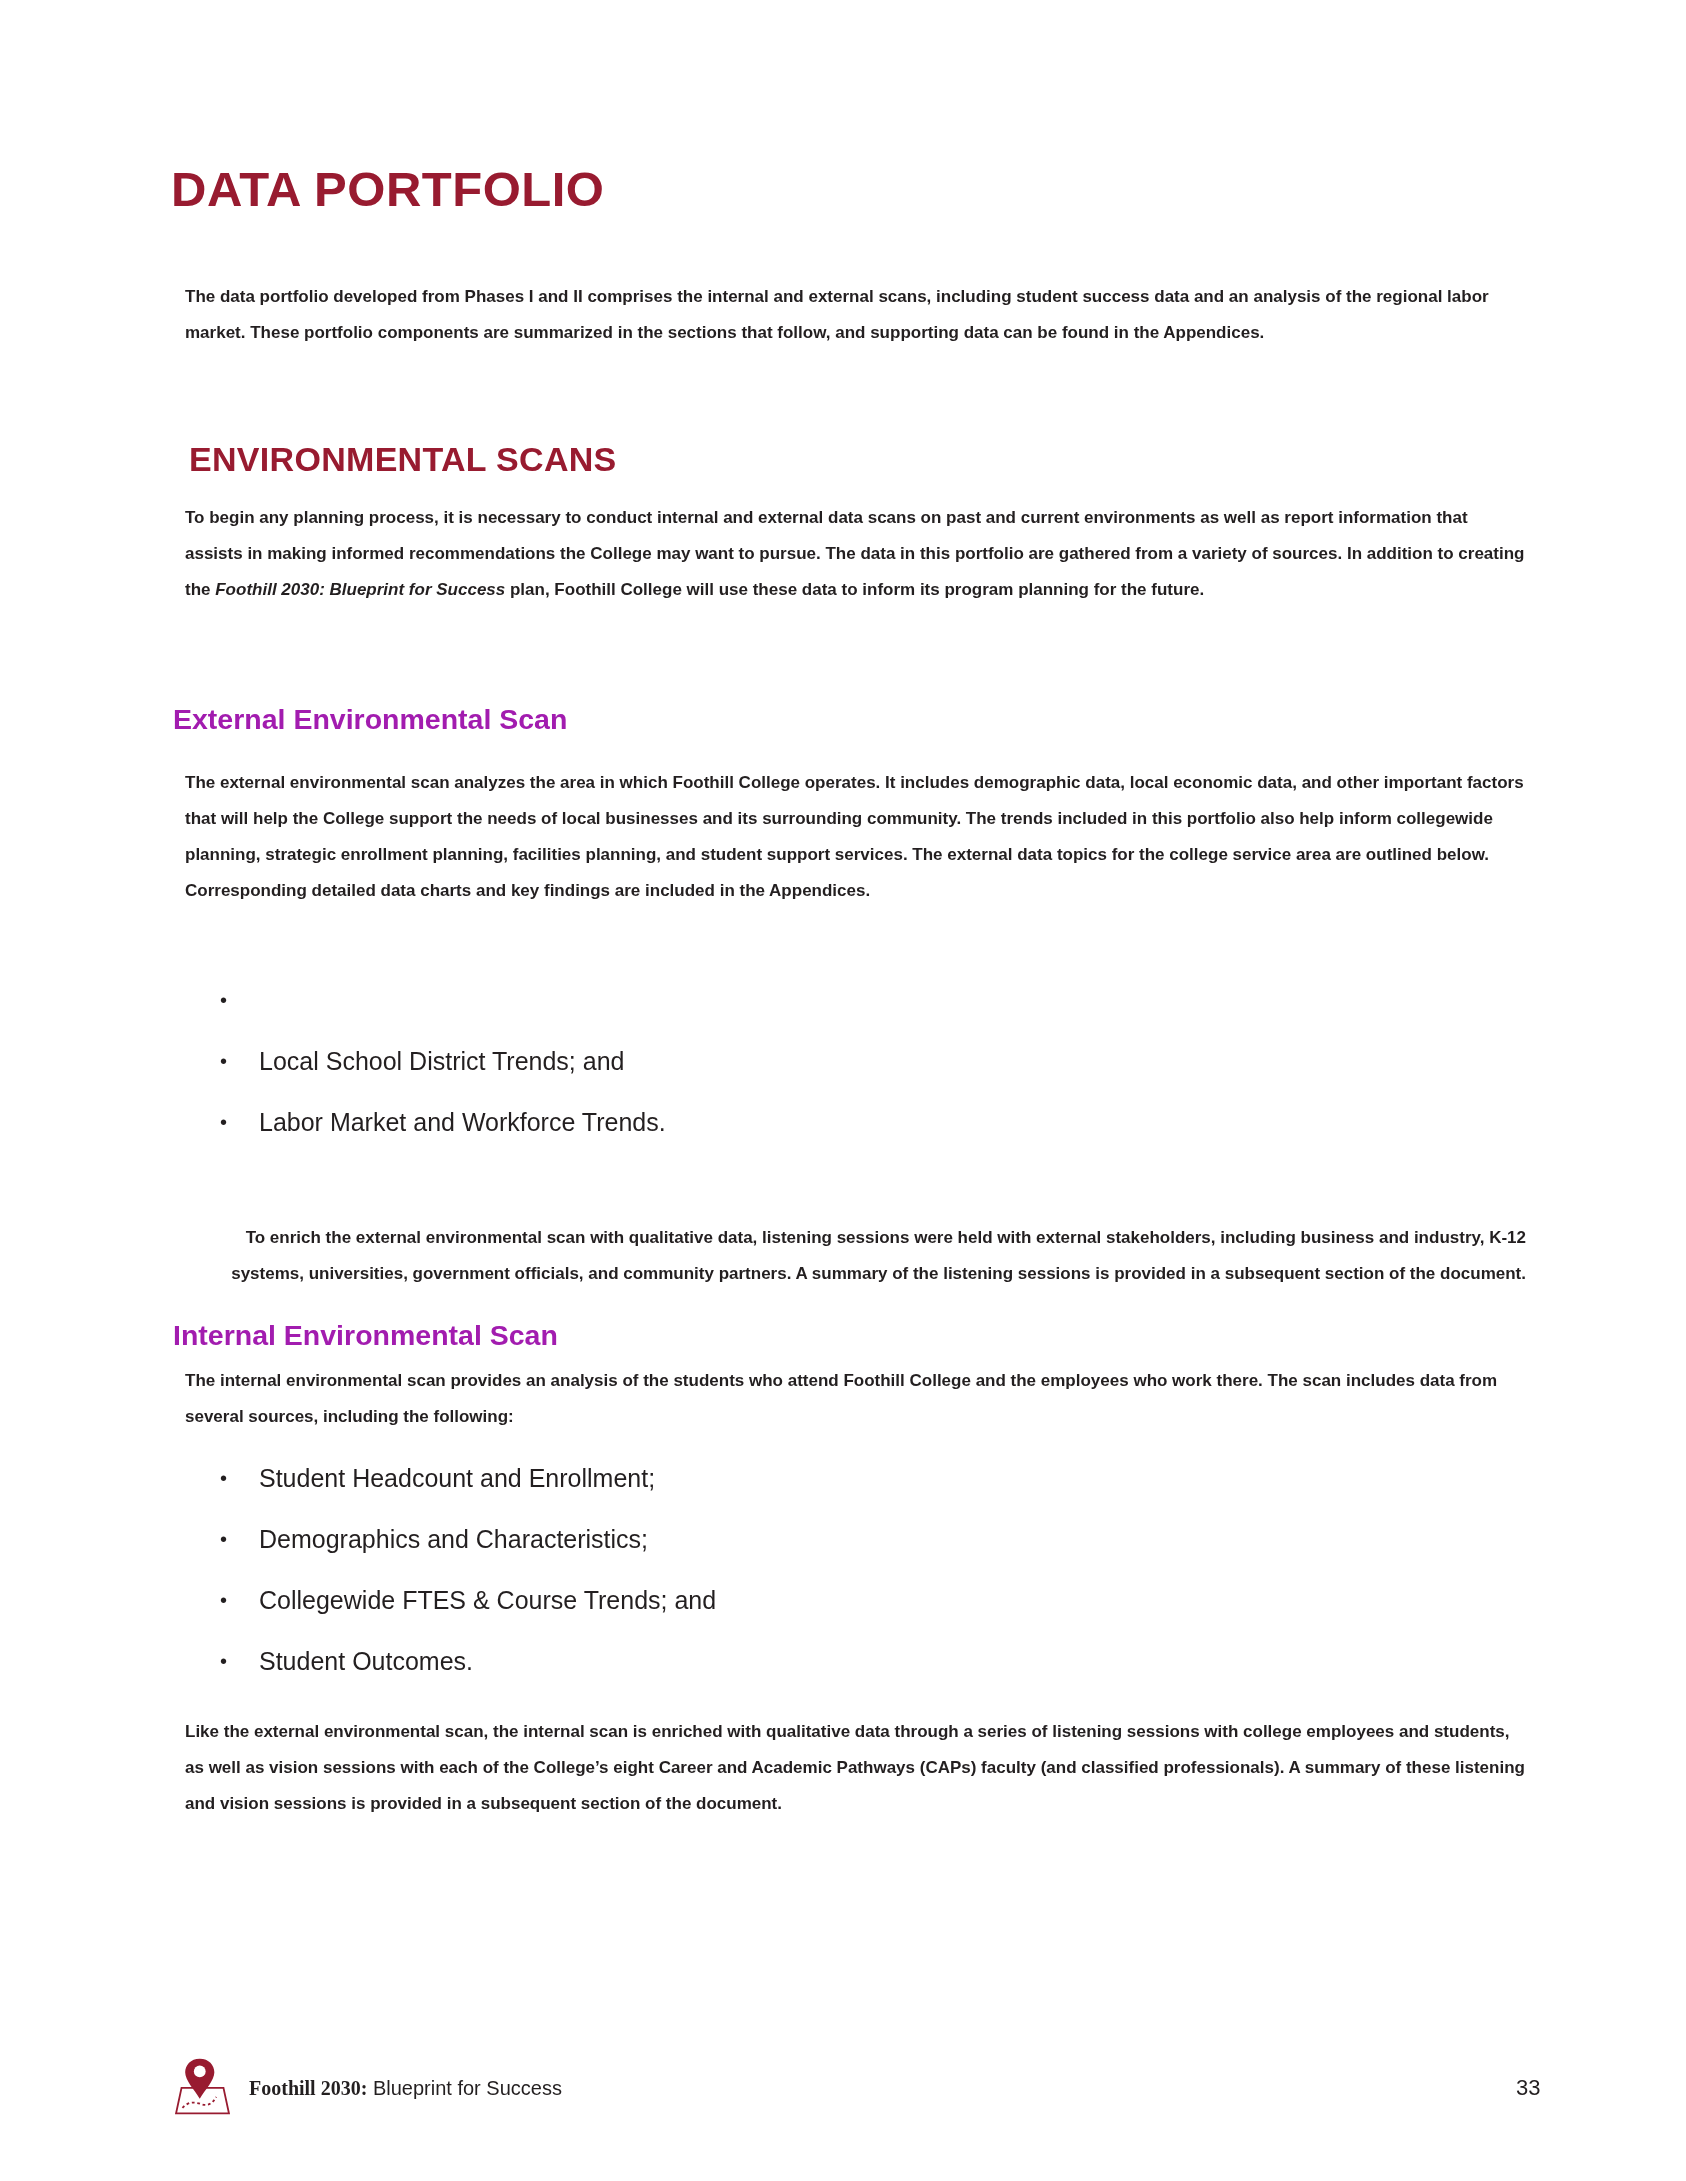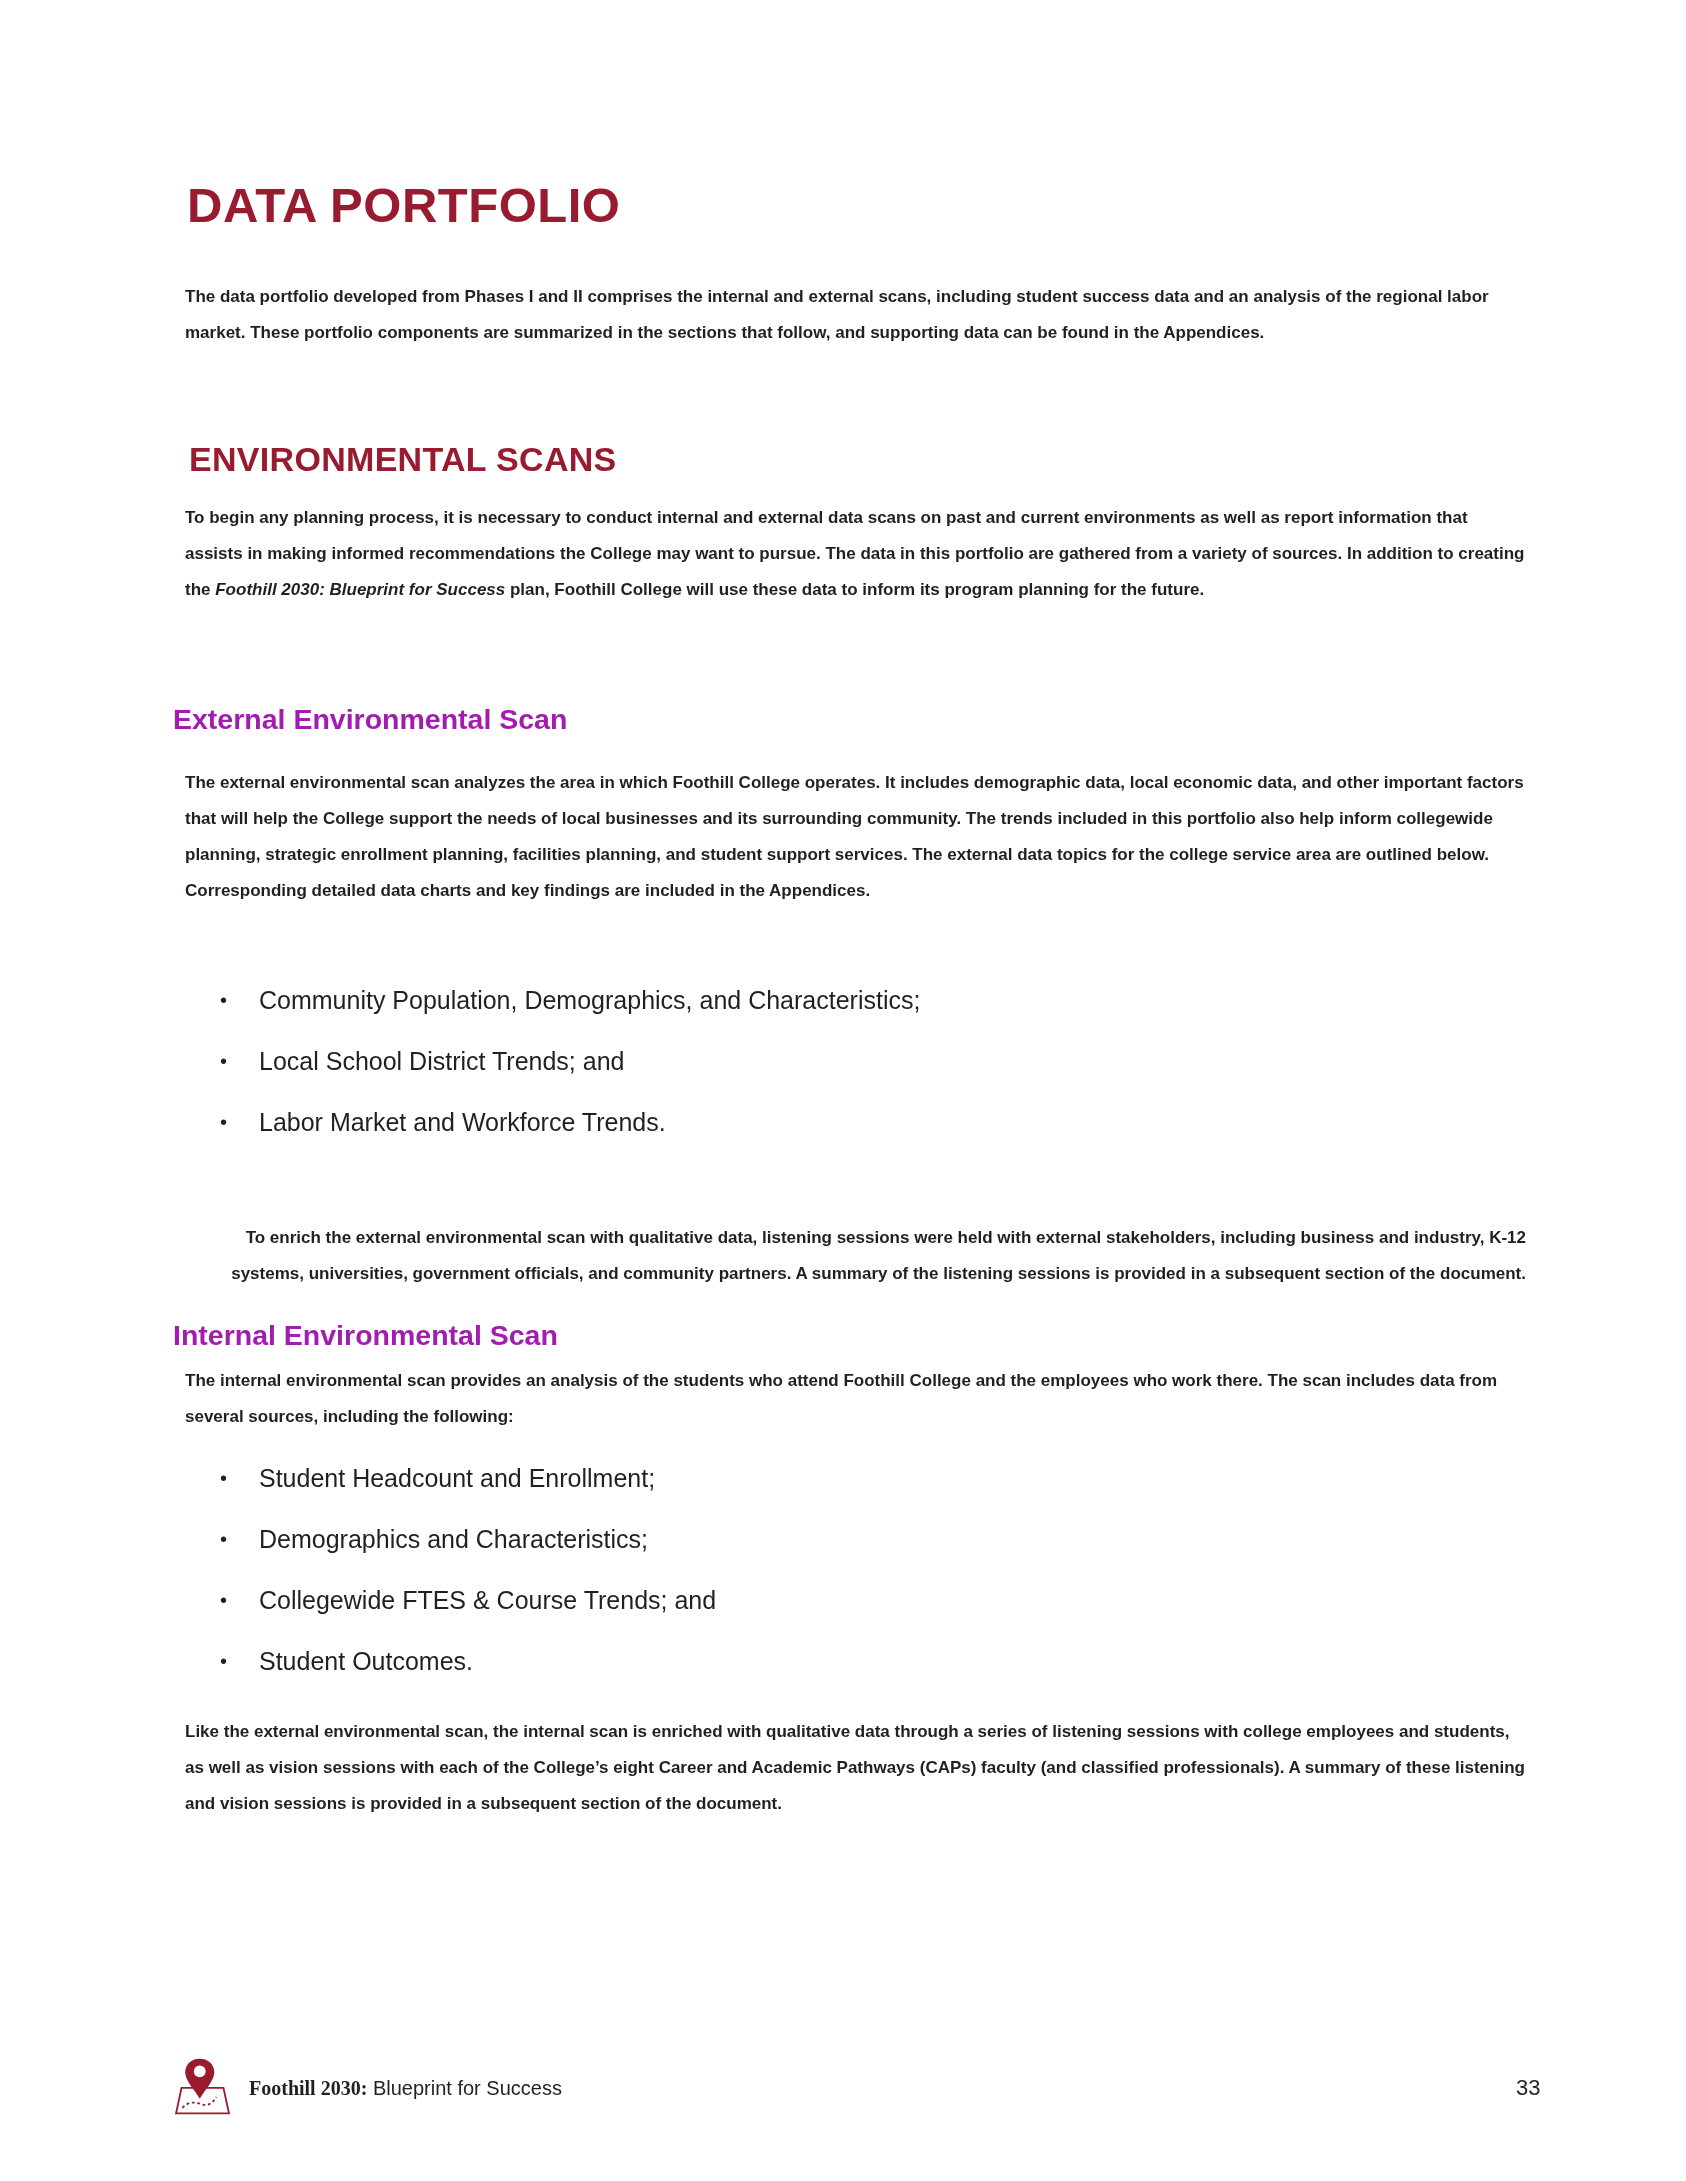--- a/index.html
+++ b/index.html
@@ -1,20 +1,20 @@
 <!DOCTYPE html>
 <html style="font-size:14.7px"><head>
 <meta charset="utf-8">
 <style>
   html, body { margin: 0; padding: 0; background: #ffffff; }
   body { width: 1686px; height: 2182px; position: relative; overflow: hidden;
          font-family: "Liberation Sans", "DejaVu Sans", sans-serif; color: #231f20; }
   .abs { position: absolute; }
   .h1 { left: 171px; top: 162px; font-size: 49px; font-weight: 700; color: #981b30;
-        letter-spacing: 0.5px; line-height: 55px; margin: 16px; white-space: nowrap; }
+        letter-spacing: 0.5px; line-height: 55px; margin: 0; white-space: nowrap; }
   .h2 { left: 173px; top: 424px; font-size: 34px; font-weight: 700; color: #981b30;
         letter-spacing: 0.3px; line-height: 39px; margin: 16px; white-space: nowrap; }
   .h3 { left: 173px; font-size: 28.5px; font-weight: 700; color: #a21caf; line-height: 35px;
         margin: 0; white-space: nowrap; }
   .p { left: 173px; width: 1341px; font-size: 17px; line-height: 36px; margin: 12px; font-weight: bold; }
   .p em { font-style: italic; }
   ul.bl { left: 220px; margin: 0; padding: 0; list-style: none; }
   ul.bl li { position: relative; padding-left: 39px; font-size: 25px; line-height: 35px;
              height: 61px; white-space: nowrap; }
   ul.bl li .dot { position: absolute; left: 0; top: 0; font-size: 20px; line-height: 35px; }
@@ -32,21 +32,21 @@
 
 <h2 class="abs h2">ENVIRONMENTAL SCANS</h2>
 
 <p class="abs p" style="top:488px;"><span>To begin any planning process, it is necessary to conduct internal and external data scans on past and current environments as well as report information that assists in making informed recommendations the College may want to pursue. The data in this portfolio are gathered from a variety of sources. In addition to creating the </span><em>Foothill 2030: Blueprint for Success</em><span> plan, Foothill College will use these data to inform its program planning for the future.</span></p>
 
 <h3 class="abs h3" style="top:702px;">External Environmental Scan</h3>
 
 <p class="abs p" style="top:753px;">The external environmental scan analyzes the area in which Foothill College operates. It includes demographic data, local economic data, and other important factors that will help the College support the needs of local businesses and its surrounding community. The trends included in this portfolio also help inform collegewide planning, strategic enrollment planning, facilities planning, and student support services. The external data topics for the college service area are outlined below. Corresponding detailed data charts and key findings are included in the Appendices.</p>
 
 <ul class="abs bl" style="top:983px;">
-  <li><span class="dot">•</span><span>Community Population, Demographics, and Characteristics;</span></li>
+  <li><span class="dot">•</span></li>
   <li><span class="dot">•</span><span>Local School District Trends; and</span></li>
   <li><span class="dot">•</span><span>Labor Market and Workforce Trends.</span></li>
 </ul>
 
 <p class="abs p" style="top:1208px;text-align:right;">To enrich the external environmental scan with qualitative data, listening sessions were held with external stakeholders, including business and industry, K-12 systems, universities, government officials, and community partners. A summary of the listening sessions is provided in a subsequent section of the document.</p>
 
 <h3 class="abs h3" style="top:1318px;">Internal Environmental Scan</h3>
 
 <p class="abs p" style="top:1351px;">The internal environmental scan provides an analysis of the students who attend Foothill College and the employees who work there. The scan includes data from several sources, including the following:</p>
 

